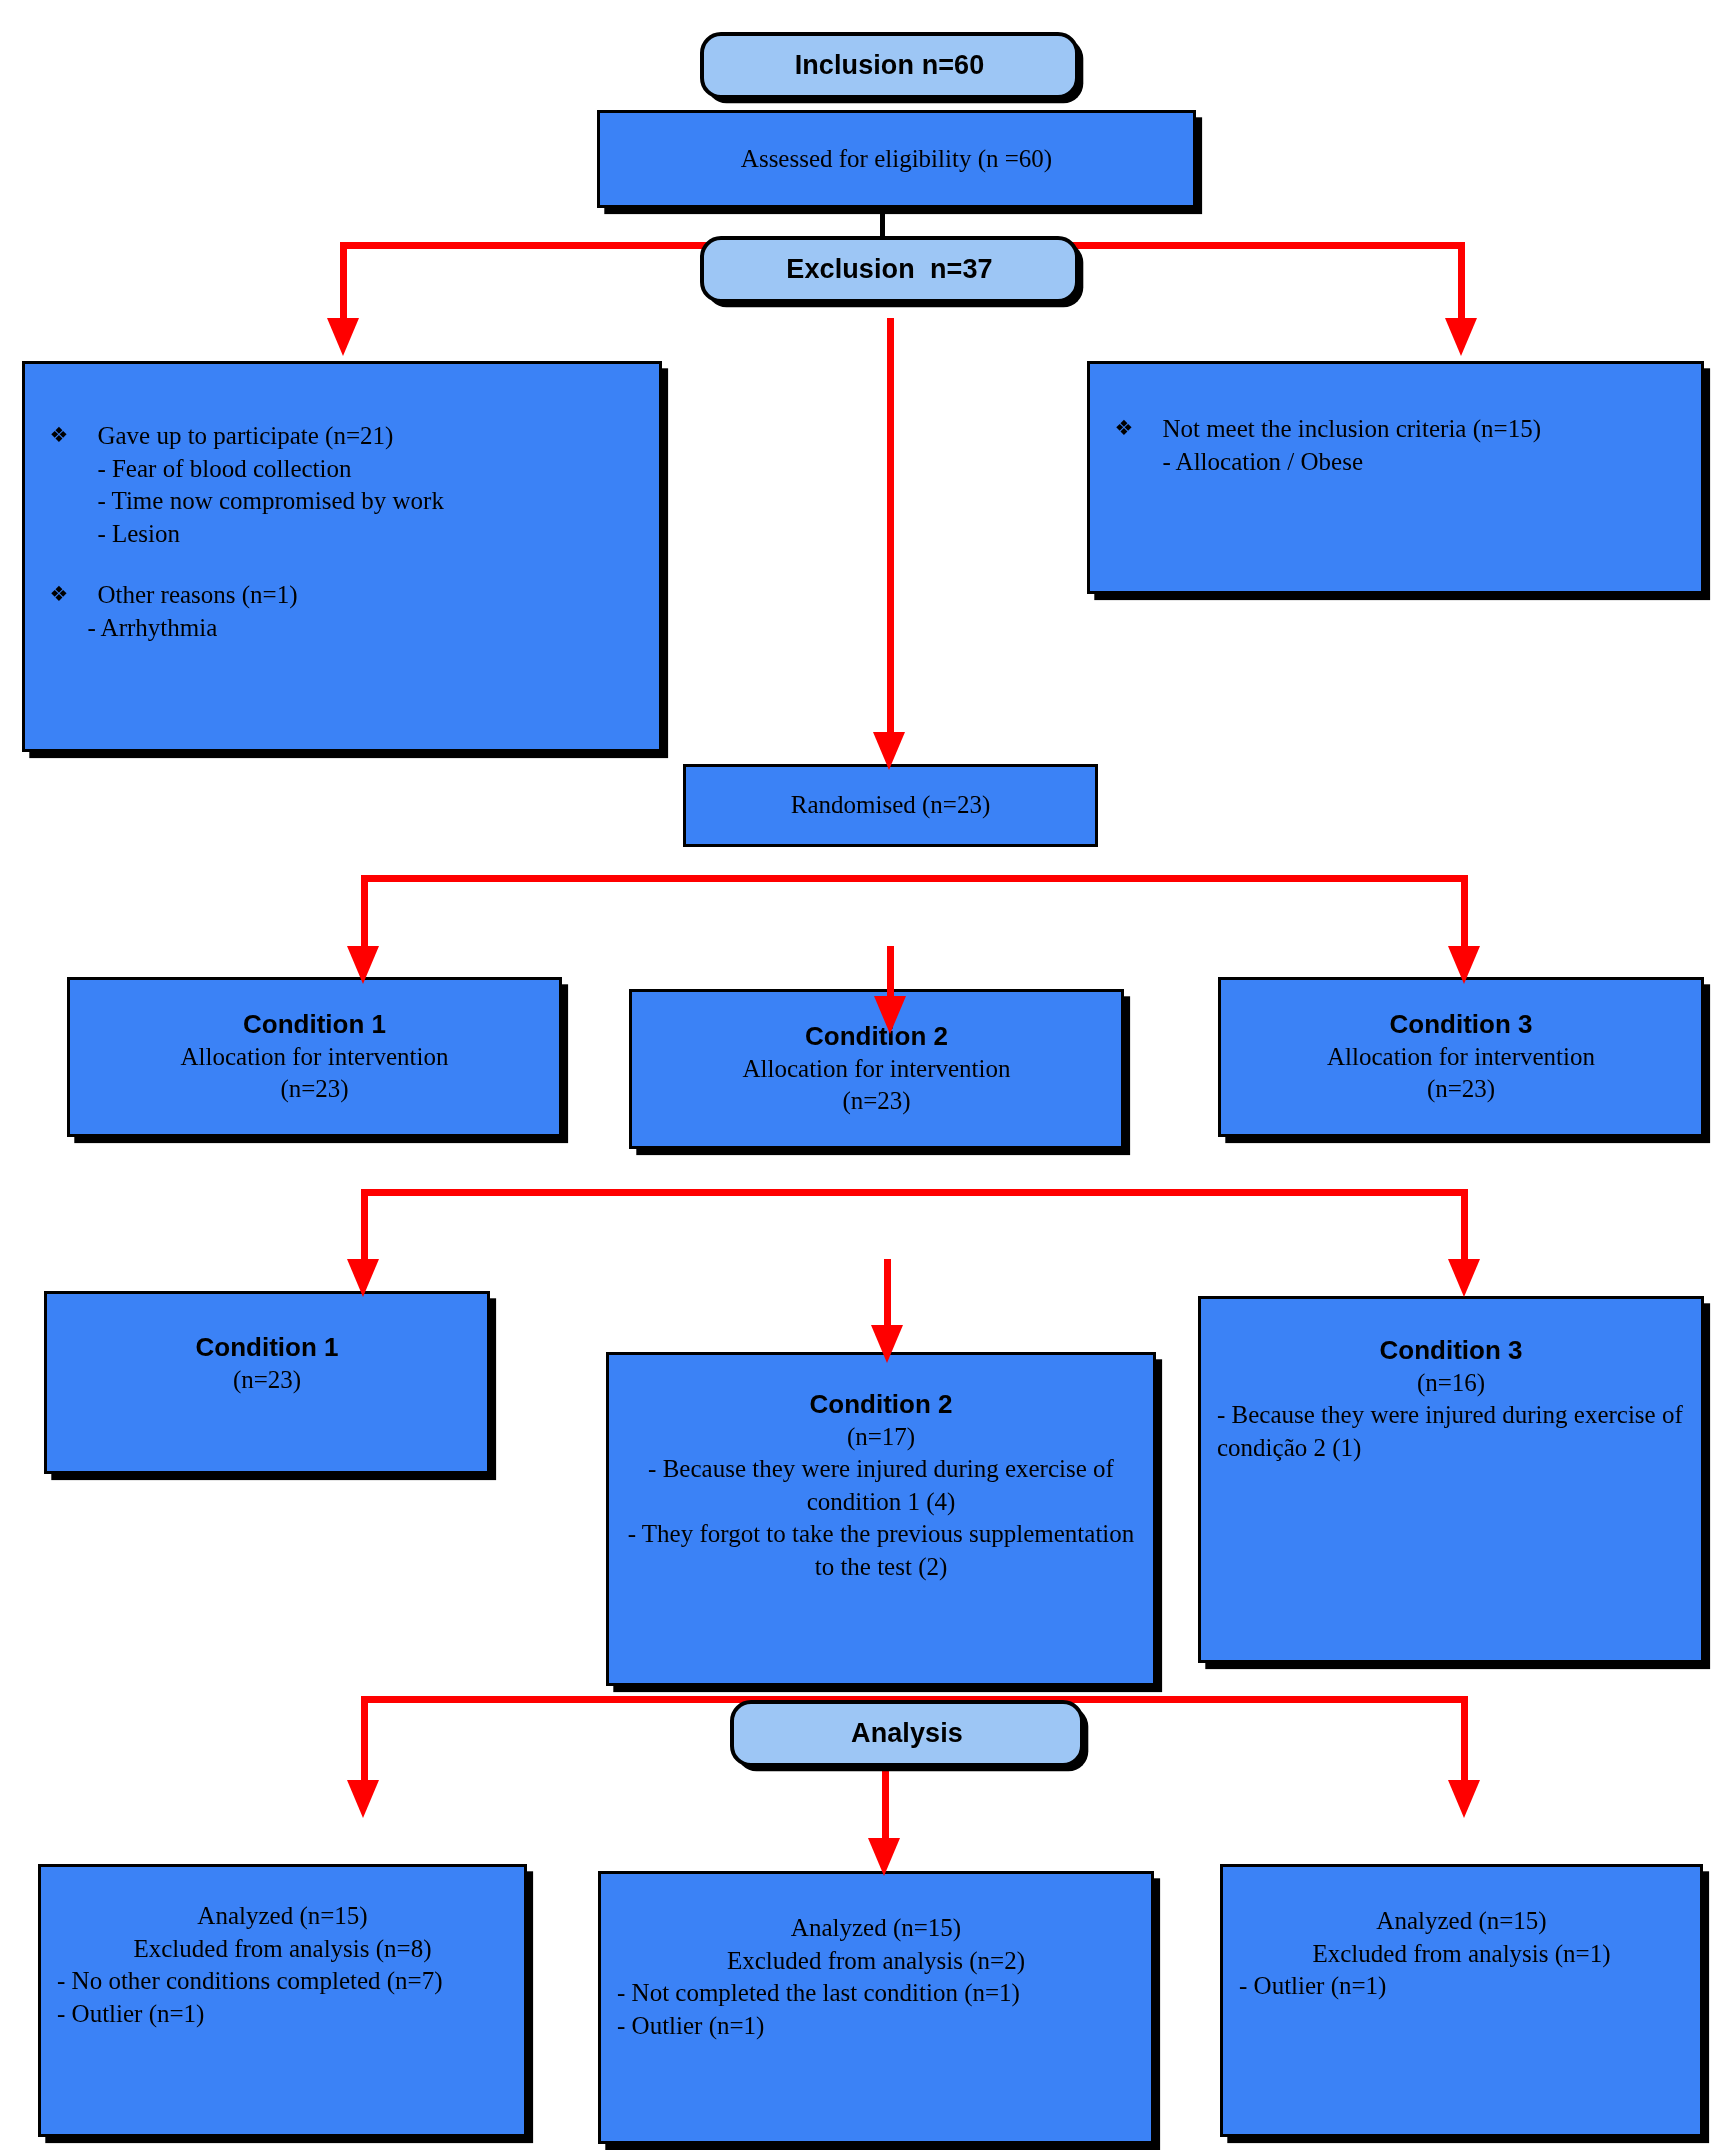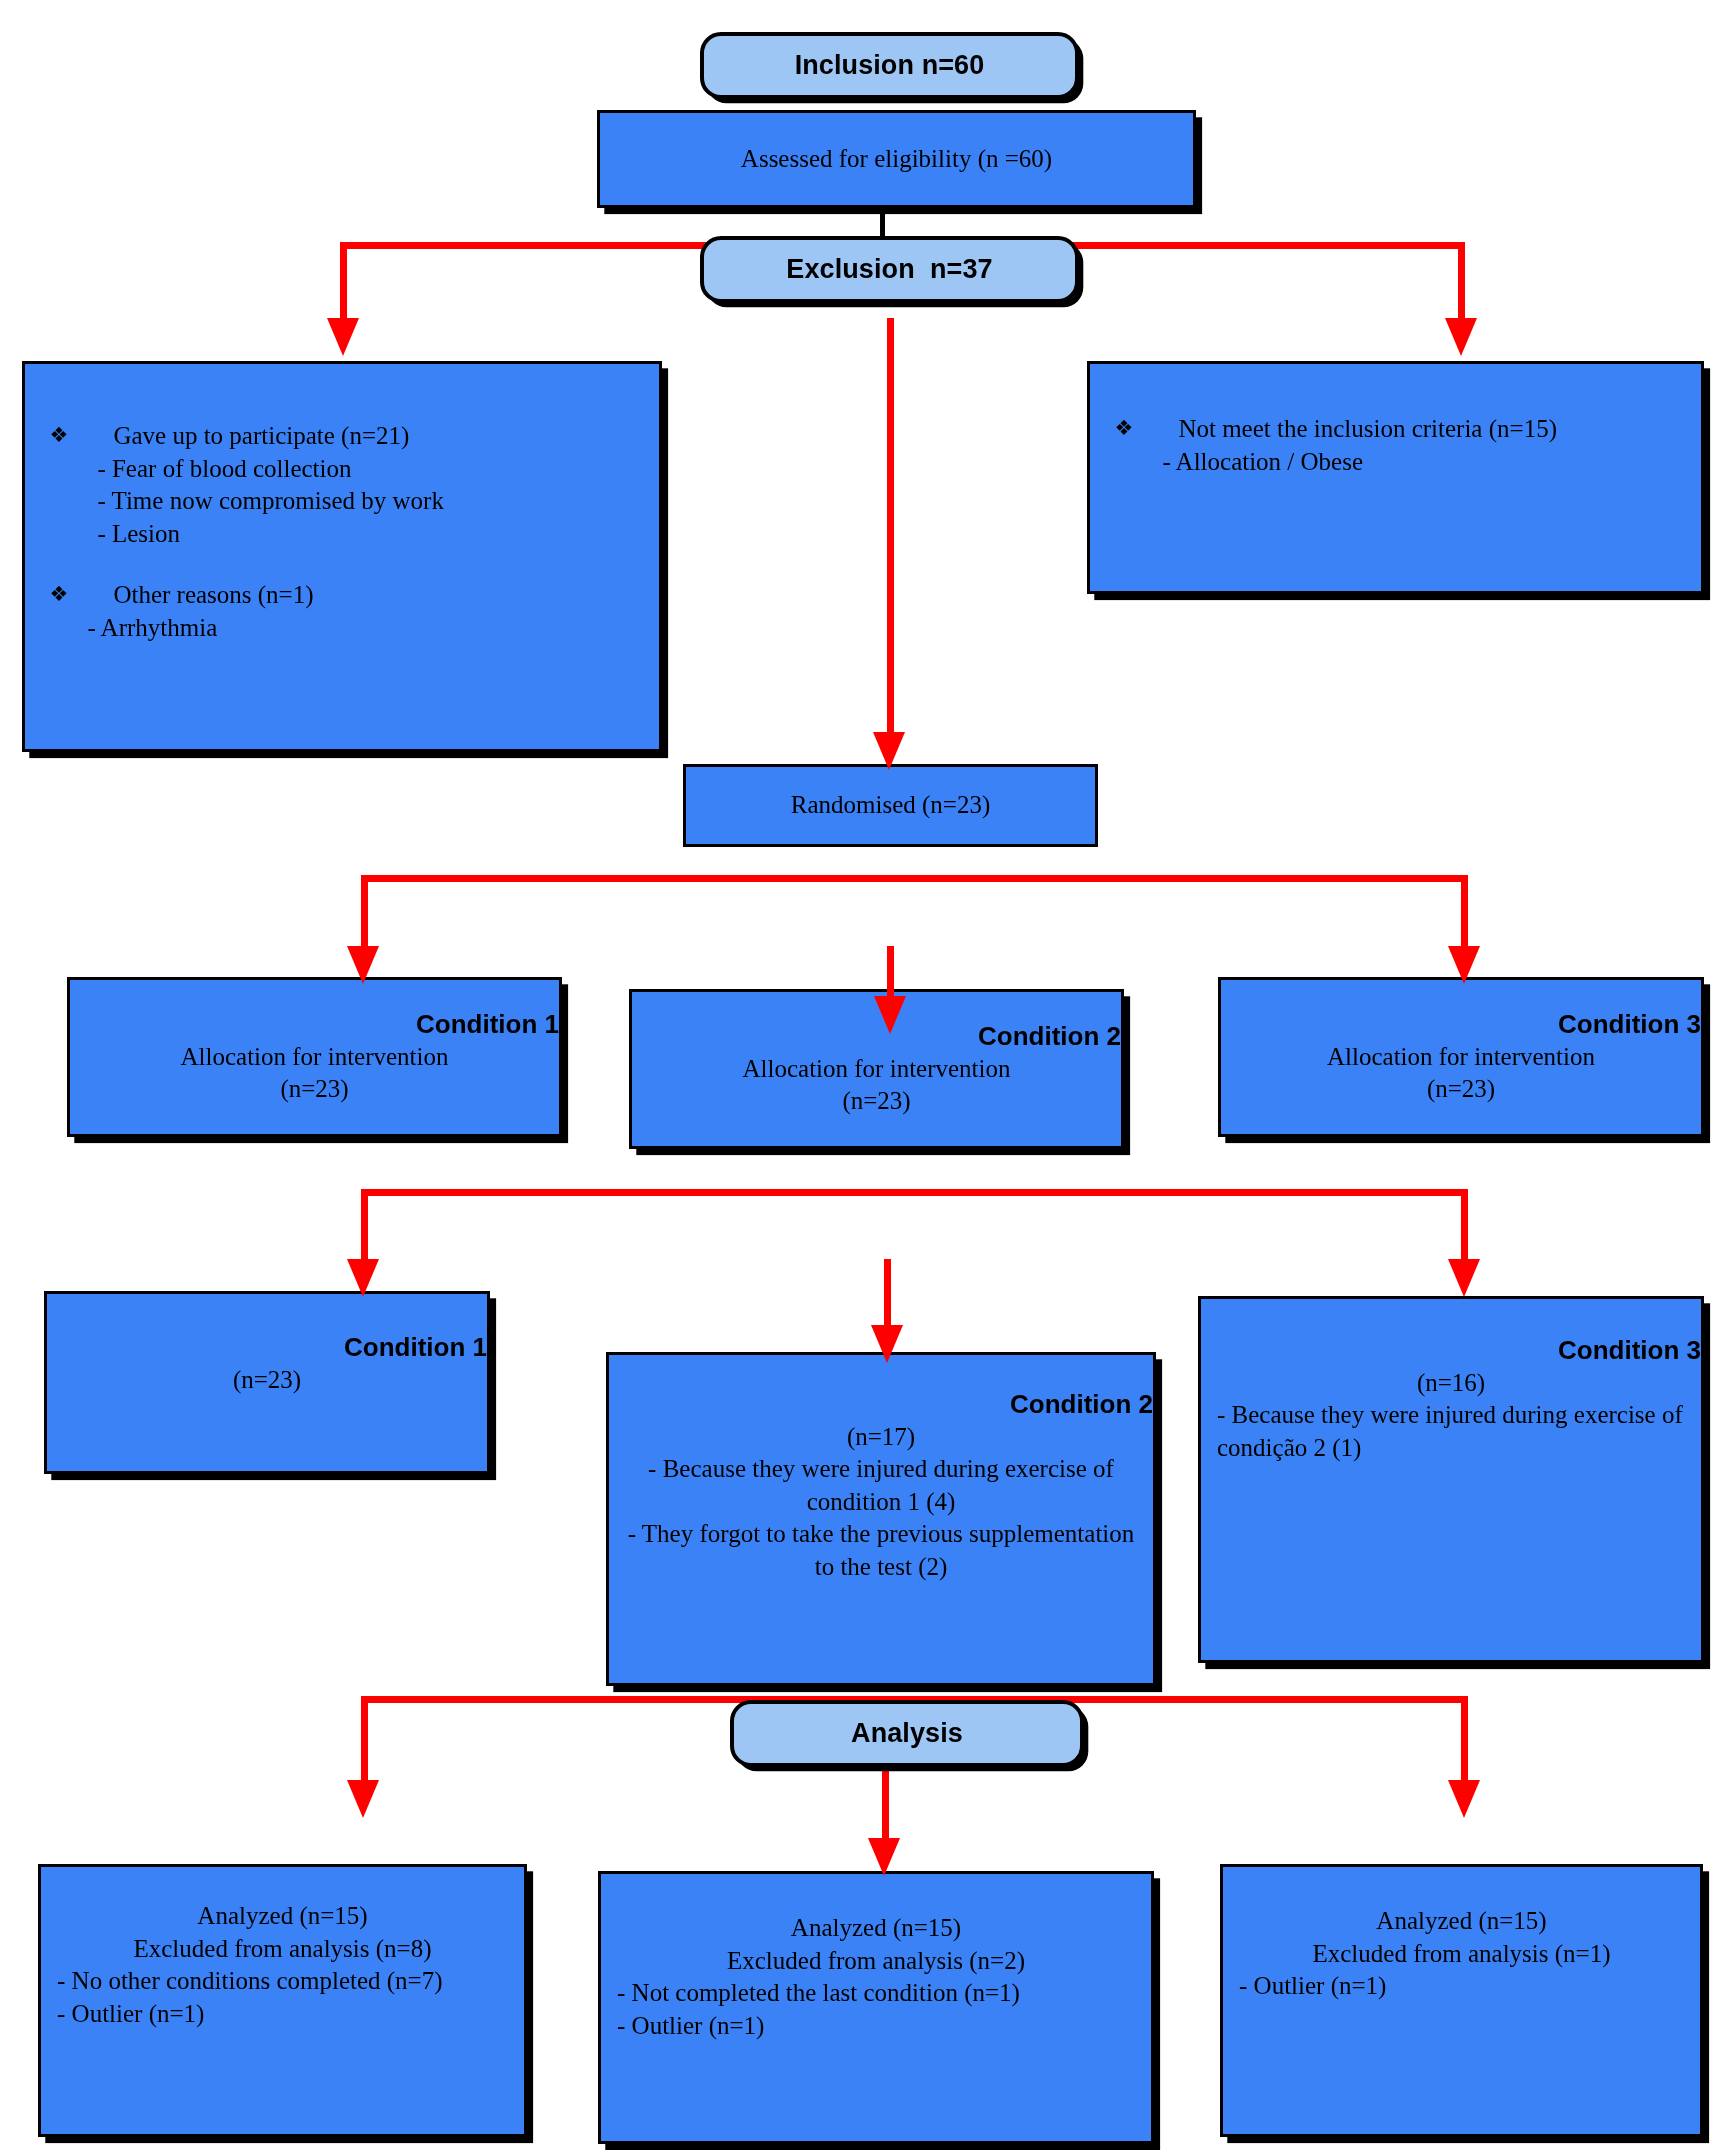--- a/index.html
+++ b/index.html
@@ -60,21 +60,21 @@
     color: #000000;
   }
   .txt.center { text-align: center; }
   .txt.left   { text-align: left; }
   .txt.just   { text-align: justify; text-align-last: left; }
 
   .cond-title {
     font-family: "Liberation Sans", "DejaVu Sans", sans-serif;
     font-weight: bold;
     font-size: 26px;
-    text-align: right;
+    text-align: center;
     color: #000000;
     line-height: 1.25;
   }
 
   .pad { padding: 0 16px; }
 
   
   .bullet-block { padding: 0 24.4px; }
   .bullet-row {
     display: flex;
@@ -83,21 +83,21 @@
     line-height: 1.30;
   }
   .bullet-glyph {
     width: 48px;
     flex: 0 0 48px;
     font-family: "DejaVu Sans", sans-serif;
     font-size: 21px;
     line-height: 1.48;
     color: #000000;
   }
-  .bullet-text { flex: 1 1 auto; margin-left: 16px; }
+  .bullet-text { flex: 1 1 auto; }
   .sub-line {
     font-size: 25px;
     line-height: 1.30;
     padding-left: 48px;
   }
   .gap-md { height: 29px; }
 
   
   .conn {
     position: absolute;

